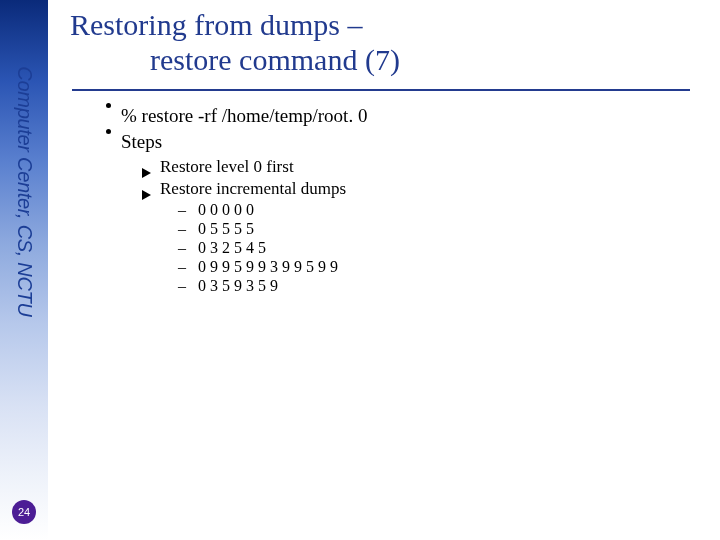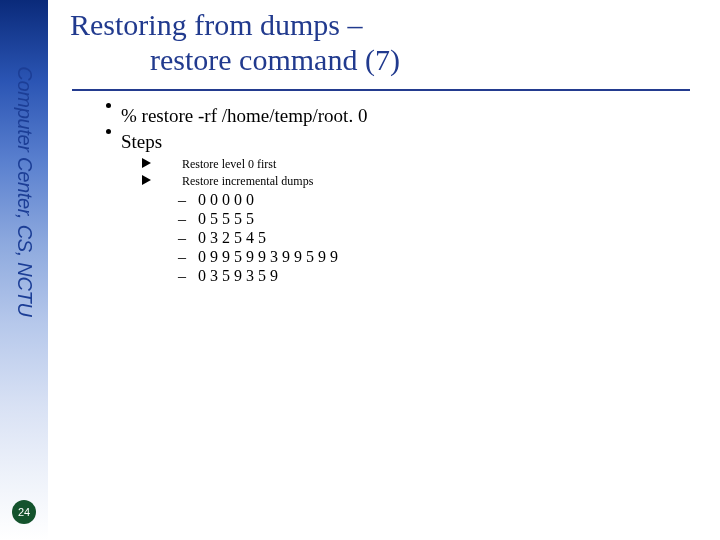--- a/index.html
+++ b/index.html
@@ -47,21 +47,21 @@
     white-space: nowrap;
     letter-spacing: -0.3px;
   }
   .page-badge {
     position: absolute;
     left: 12px;
     bottom: 16px;
     width: 24px;
     height: 24px;
     border-radius: 50%;
-    background: #14532d;
+    background: #4c1d95;
     color: #fff;
     font-family: Arial, Helvetica, sans-serif;
     font-size: 11px;
     display: flex;
     align-items: center;
     justify-content: center;
   }
   .content {
     position: absolute;
     left: 70px;
@@ -117,25 +117,24 @@
     margin-right: 10px;
     position: relative;
     top: -2px;
   }
   .step-list {
     margin-left: 36px;
     margin-top: 4px;
   }
   .step-row {
     display: flex;
-    align-items: flex-start;
+    align-items: flex-end;
     margin: 2px 0;
-    font-size: 12px;
-    color: #000;
-    gap: 22px;
+    font-size: 17px;
+    color: #000;
   }
   .tri {
     width: 0;
     height: 0;
     border-top: 5px solid transparent;
     border-bottom: 5px solid transparent;
     border-left: 9px solid #000;
     margin-right: 9px;
     position: relative;
     top: 1px;

